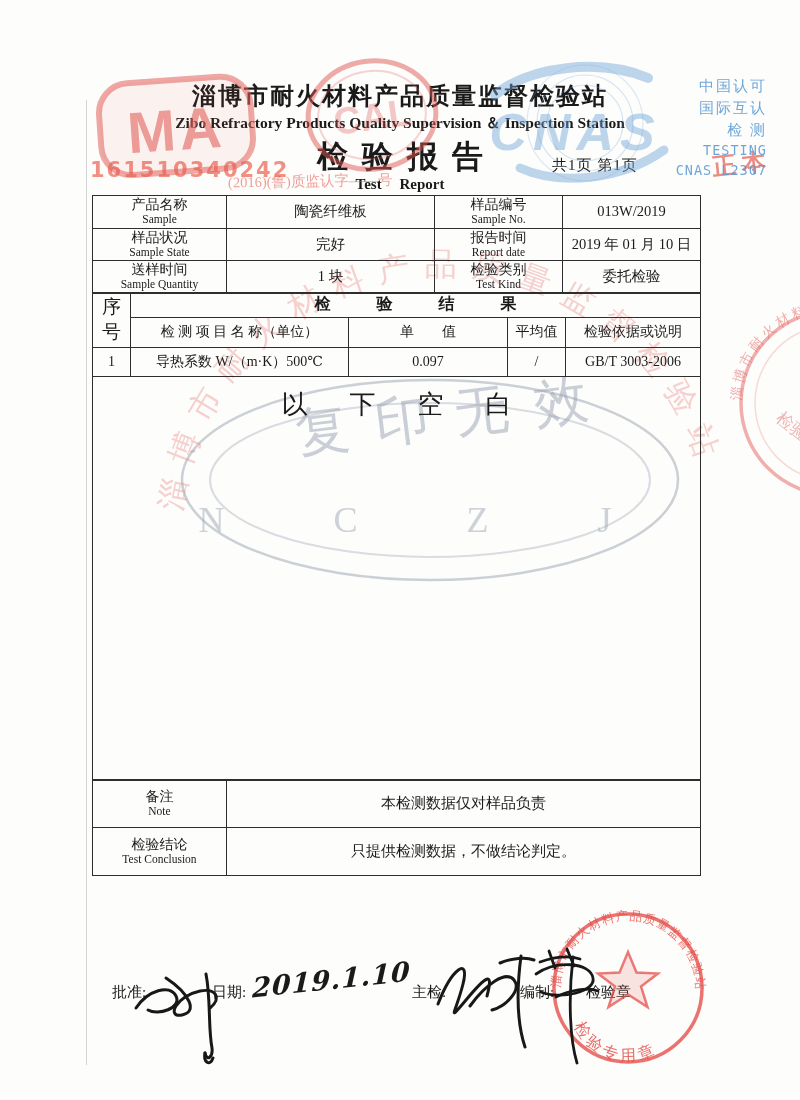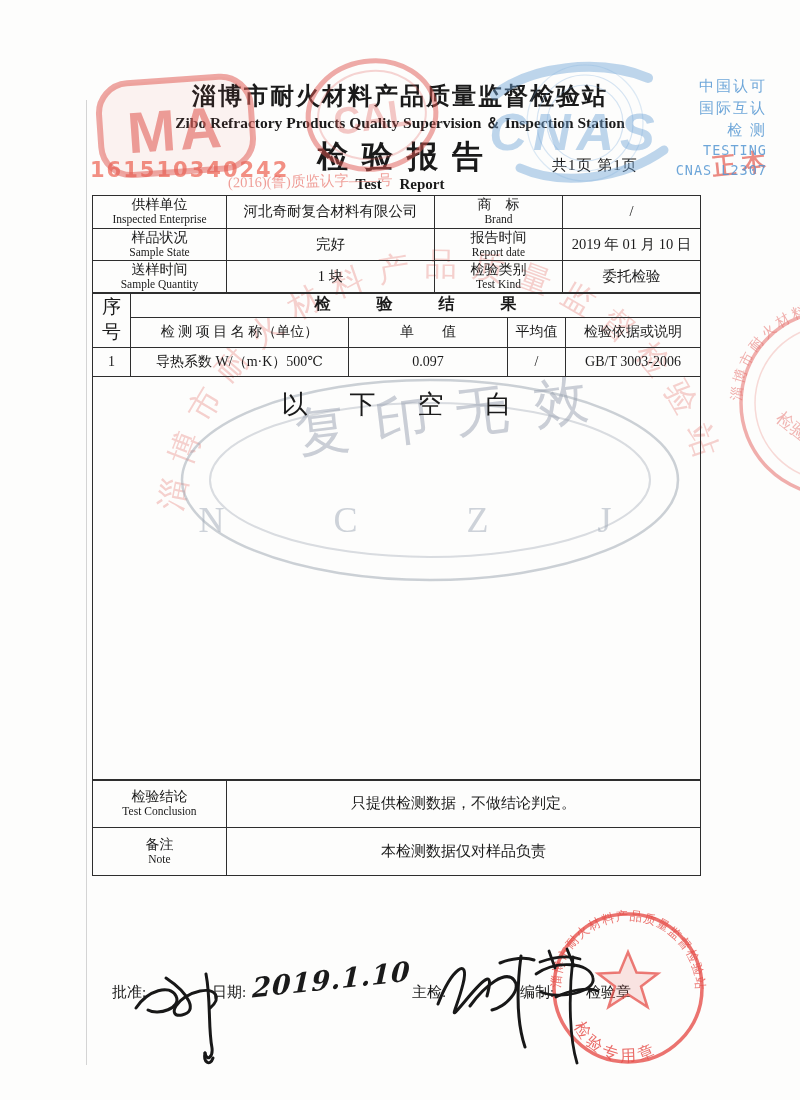--- a/index.html
+++ b/index.html
@@ -94,31 +94,31 @@
 
   <div class="abs doc">
     <table class="t1">
       <colgroup>
           <col style="width:134px">
           <col style="width:208px">
           <col style="width:128px">
           <col style="width:138px">
         </colgroup>
       <tbody>
-      <tr class="info-row">
-        <td class="lab">
-              <div class="cn">供样单位</div>
-              <div class="en">Inspected Enterprise</div>
-            </td>
-        <td class="val">河北奇耐复合材料有限公司</td>
-        <td class="lab">
-              <div class="cn">商　标</div>
-              <div class="en">Brand</div>
-            </td>
-        <td class="val">/</td>
+          <tr class="info-row">
+        <td class="lab">
+              <div class="cn">产品名称</div>
+              <div class="en">Sample</div>
+            </td>
+        <td class="val">陶瓷纤维板</td>
+        <td class="lab">
+              <div class="cn">样品编号</div>
+              <div class="en">Sample No.</div>
+            </td>
+        <td class="val">013W/2019</td>
       </tr>
       <tr class="info-row">
         <td class="lab">
               <div class="cn">样品状况</div>
               <div class="en">Sample State</div>
             </td>
         <td class="val">完好</td>
         <td class="lab">
               <div class="cn">报告时间</div>
               <div class="en">Report date</div>
@@ -173,31 +173,31 @@
       </table>
 
     <table class="t3 concl">
       <colgroup>
           <col style="width:134px">
           <col style="width:474px">
         </colgroup>
       <tbody>
           <tr>
         <td class="lab">
+              <div class="cn">备注</div>
+              <div class="en">Note</div>
+            </td>
+        <td class="txt">本检测数据仅对样品负责</td>
+      </tr>
+      <tr>
+        <td class="lab">
               <div class="cn">检验结论</div>
               <div class="en">Test Conclusion</div>
             </td>
         <td class="txt">只提供检测数据，不做结论判定。</td>
-      </tr>
-      <tr>
-        <td class="lab">
-              <div class="cn">备注</div>
-              <div class="en">Note</div>
-            </td>
-        <td class="txt">本检测数据仅对样品负责</td>
       </tr>
     </tbody>
       </table>
   </div>
 
   <div class="abs sig-label" style="left:112px;">批准:</div>
   <div class="abs sig-label" style="left:212px;">日期:</div>
   <div class="abs date-hand">2019.1.10</div>
   <div class="abs sig-label" style="left:412px;">主检:</div>
   <div class="abs sig-label" style="left:520px;">编制:</div>

